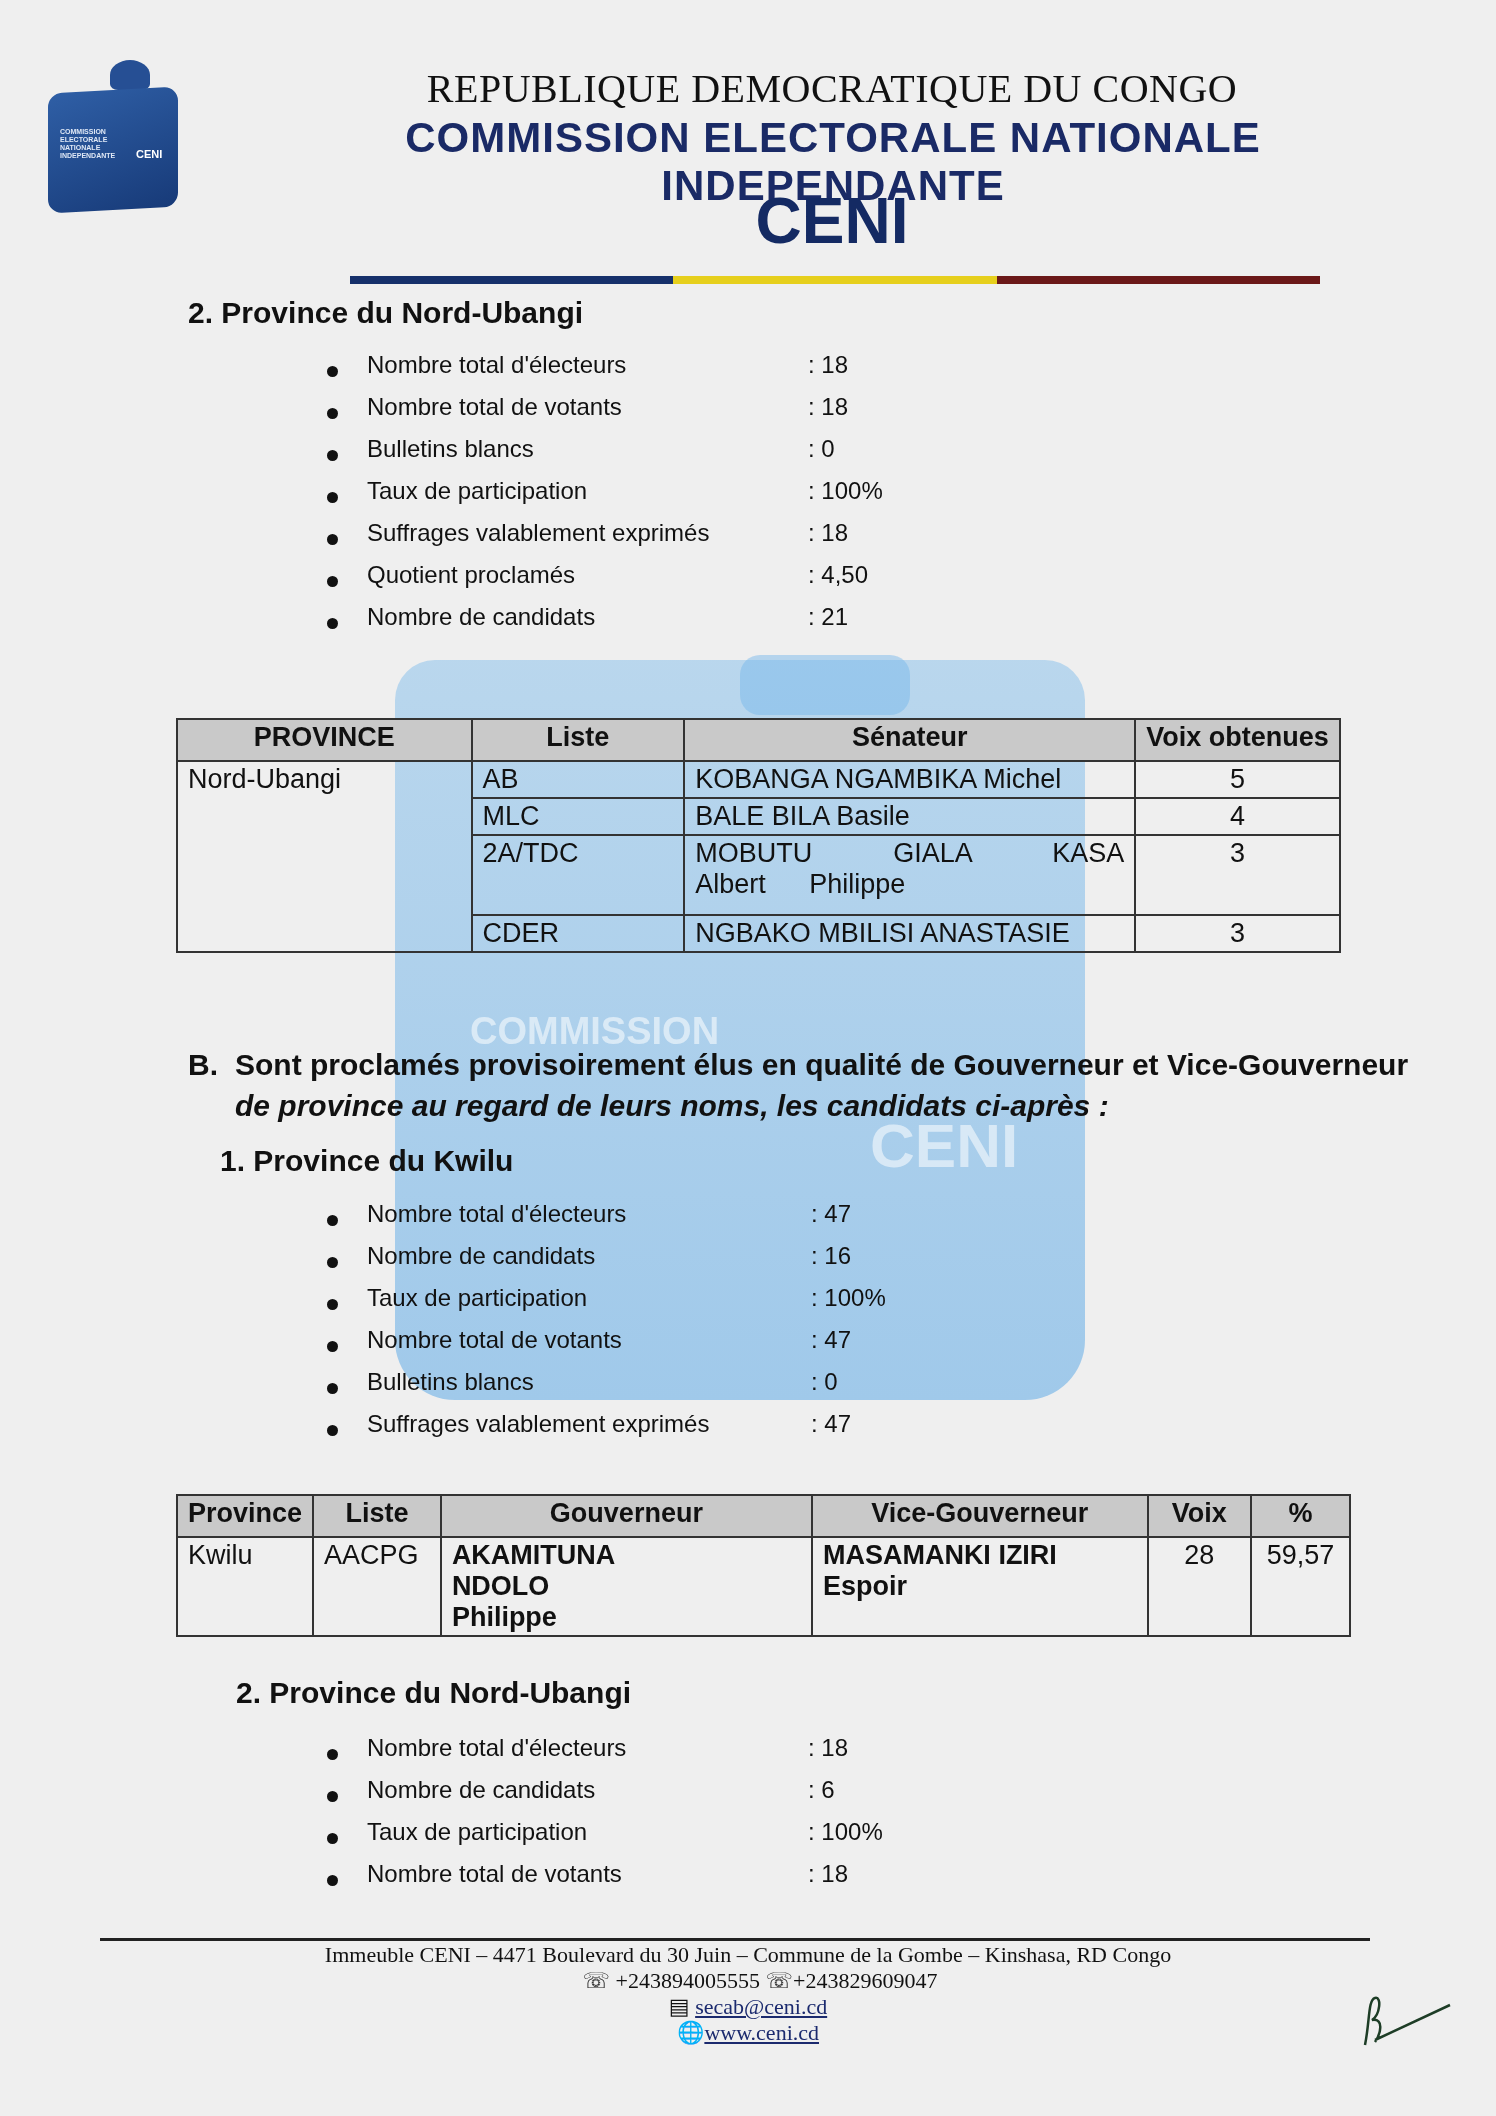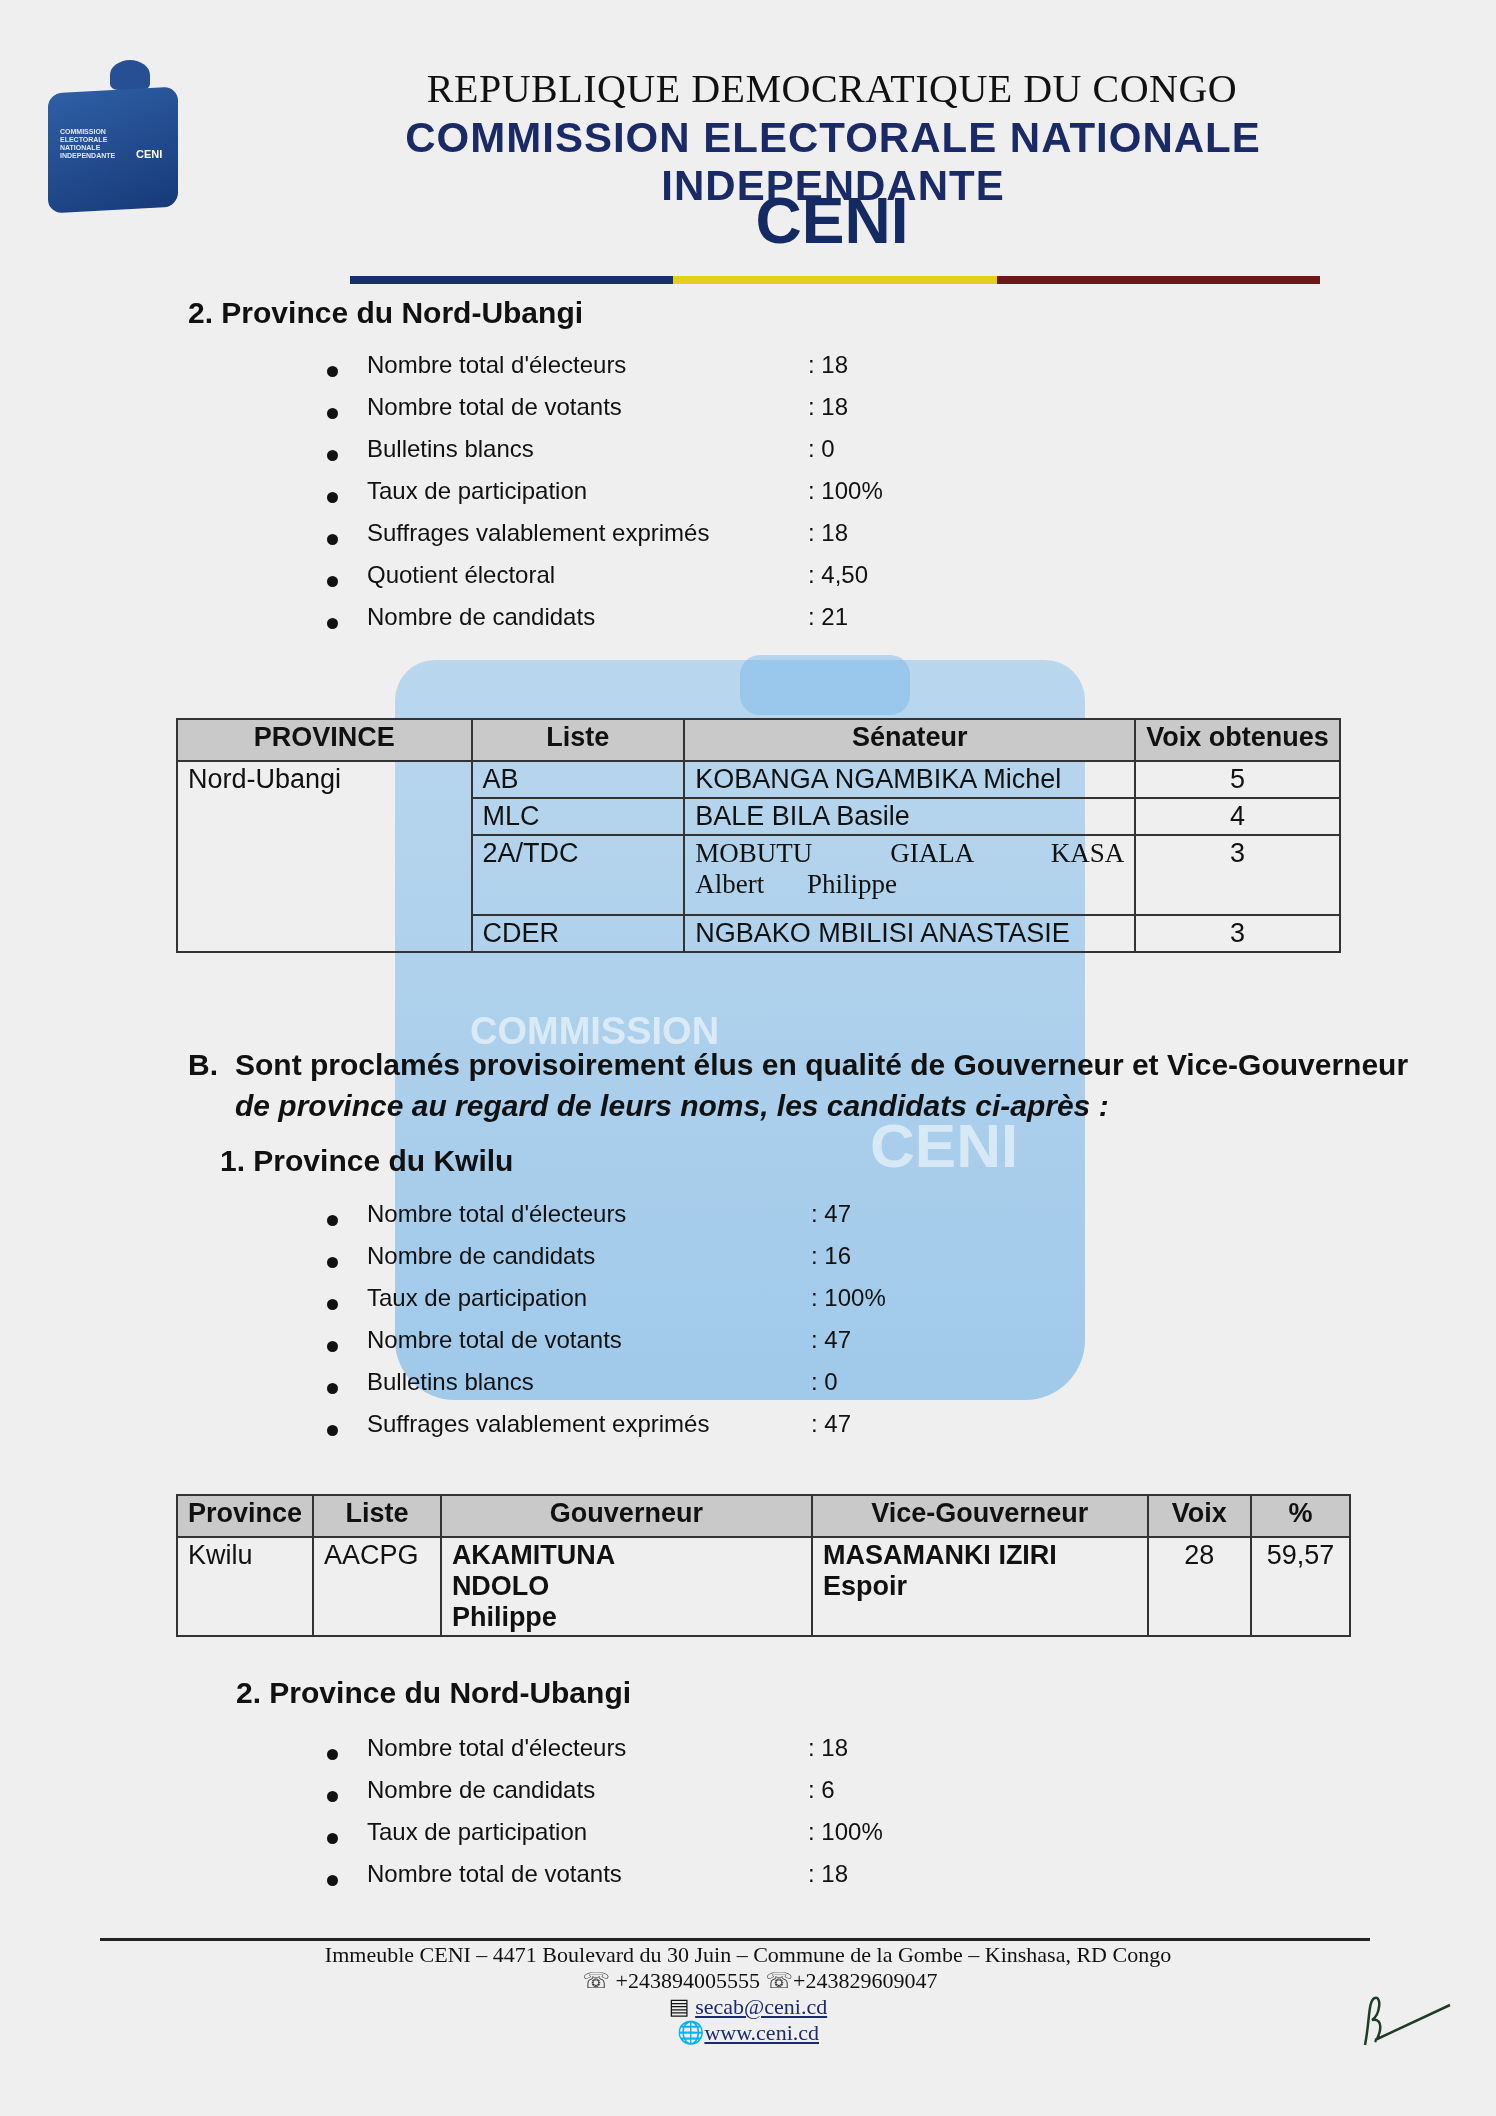--- a/index.html
+++ b/index.html
@@ -89,21 +89,21 @@
       <span class="lbl">Taux de participation</span>
       <span class="val" style="left:481px">: 100%</span>
     </li>
   <li>
       <span class="dot"></span>
       <span class="lbl">Suffrages valablement exprimés</span>
       <span class="val" style="left:481px">: 18</span>
     </li>
   <li>
       <span class="dot"></span>
-      <span class="lbl">Quotient électoral</span>
+      <span class="lbl">Quotient proclamés</span>
       <span class="val" style="left:481px">: 4,50</span>
     </li>
   <li>
       <span class="dot"></span>
       <span class="lbl">Nombre de candidats</span>
       <span class="val" style="left:481px">: 21</span>
     </li>
 </ul>
 
 <table class="t" style="left:176px;top:718px;width:1165px;">
@@ -126,21 +126,21 @@
     <td>KOBANGA NGAMBIKA Michel</td>
     <td class="center">5</td>
   </tr>
   <tr>
     <td>MLC</td>
     <td>BALE BILA Basile</td>
     <td class="center">4</td>
   </tr>
   <tr>
     <td>2A/TDC</td>
-    <td class="just" style="height:74px;word-spacing:36px;font-family:Liberation Serif, serif;">MOBUTU GIALA KASA Albert Philippe</td>
+    <td class="just" style="height:74px;word-spacing:36px;">MOBUTU GIALA KASA Albert Philippe</td>
     <td class="center">3</td>
   </tr>
   <tr>
     <td>CDER</td>
     <td>NGBAKO MBILISI ANASTASIE</td>
     <td class="center">3</td>
   </tr>
 </tbody>
   </table>
 

